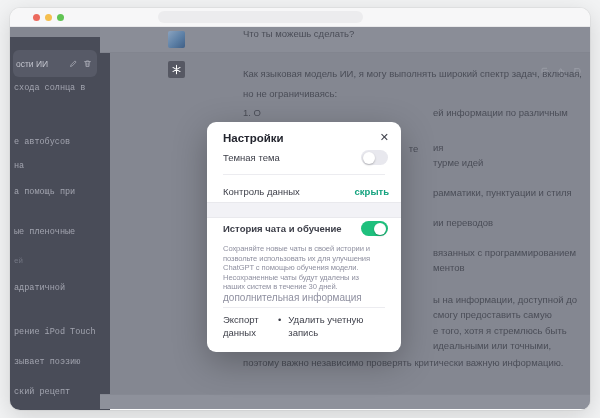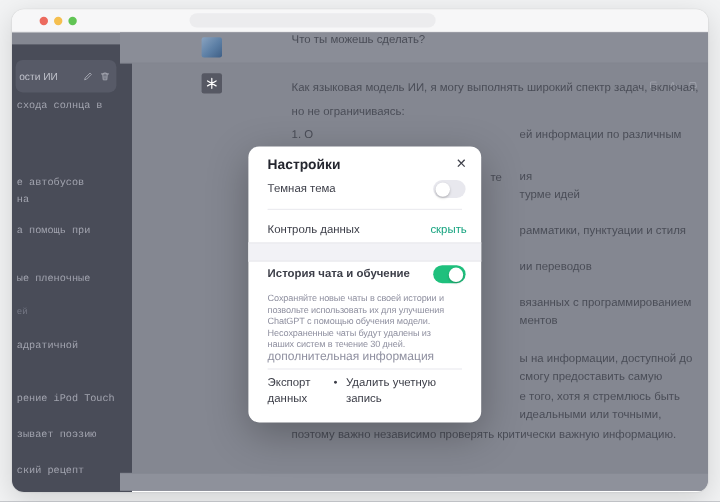--- a/index.html
+++ b/index.html
@@ -46,21 +46,21 @@
     box-shadow:0 10px 34px rgba(0,0,0,.28); z-index:10; }
   .m-title { position:absolute; left:16px; top:10px; font-size:11.5px; font-weight:700; color:#24262f; }
   .m-close { position:absolute; right:12px; top:9px; font-size:11px; color:#40424c; cursor:default; line-height:12px; }
   .m-row-label { position:absolute; left:16px; font-size:9.5px; color:#3c3e48; }
   .toggle { position:absolute; right:13px; width:27px; height:15px; border-radius:8px; }
   .toggle .knob { position:absolute; top:1.5px; width:12px; height:12px; border-radius:50%; background:#fff; box-shadow:0 1px 2px rgba(0,0,0,.25); }
   .toggle.off { background:#e8e8ee; } .toggle.off .knob { left:2px; }
   .toggle.on .knob { right:2px; }
   .m-div { position:absolute; left:16px; right:16px; height:1px; background:#ececf0; }
   .m-band { position:absolute; left:0; right:0; top:80px; height:16px; background:#f2f2f6; border-top:1px solid #e9e9ed; border-bottom:1px solid #e9e9ed; }
-  .m-link-green { position:absolute; right:12px; font-size:9.5px; font-weight:400; }
+  .m-link-green { position:absolute; right:12px; font-size:9.5px; font-weight:700; }
   .m-desc { position:absolute; left:16px; top:122px; width:150px; font-size:7.6px; line-height:9.6px; color:#8f90a0; letter-spacing:-0.1px; }
   .m-moreinfo { position:absolute; left:16px; top:170px; font-size:10px; color:#8f90a0; }
   .m-buttons { position:absolute; left:16px; top:191px; right:10px; display:flex; gap:7px; font-size:9.5px; color:#3c3e48; line-height:13px; }
   .m-buttons .bullet { color:#3c3e48; }
   .m-btn-export { width:48px; } .m-btn-delete { width:92px; }
 </style>
 </head>
 <body>
 
 <div class="page">
@@ -82,21 +82,21 @@
             <svg viewBox="0 0 24 24" fill="none" stroke="currentColor" stroke-width="2" stroke-linejoin="round">
                 <path d="M4 20l1.5-4.5L16 5l3 3L8.5 18.5 4 20z"></path>
               </svg>
             <svg viewBox="0 0 24 24" fill="none" stroke="currentColor" stroke-width="2" stroke-linecap="round">
                 <path d="M4 7h16M9 7V5h6v2M7 7l1 13h8l1-13M10 11v6M14 11v6"></path>
               </svg>
           </span>
         </div>
         <div id="sb-items">
             <div class="sb-item" style="top: 46px;">схода солнца в</div>
-            <div class="sb-item" style="top: 110px;">е автобусов</div>
+            <div class="sb-item" style="top: 100px;">е автобусов</div>
             <div class="sb-item" style="top: 124px;">на</div>
             <div class="sb-item" style="top: 150px;">а помощь при</div>
             <div class="sb-item" style="top: 190px;">ые пленочные</div>
             <div class="sb-item dim" style="top: 220px;">ей</div>
             <div class="sb-item" style="top: 246px;">адратичной</div>
             <div class="sb-item" style="top: 290px;">рение iPod Touch</div>
             <div class="sb-item" style="top: 320px;">зывает поэзию</div>
             <div class="sb-item" style="top: 350px;">ский рецепт</div>
           </div>
       </aside>

